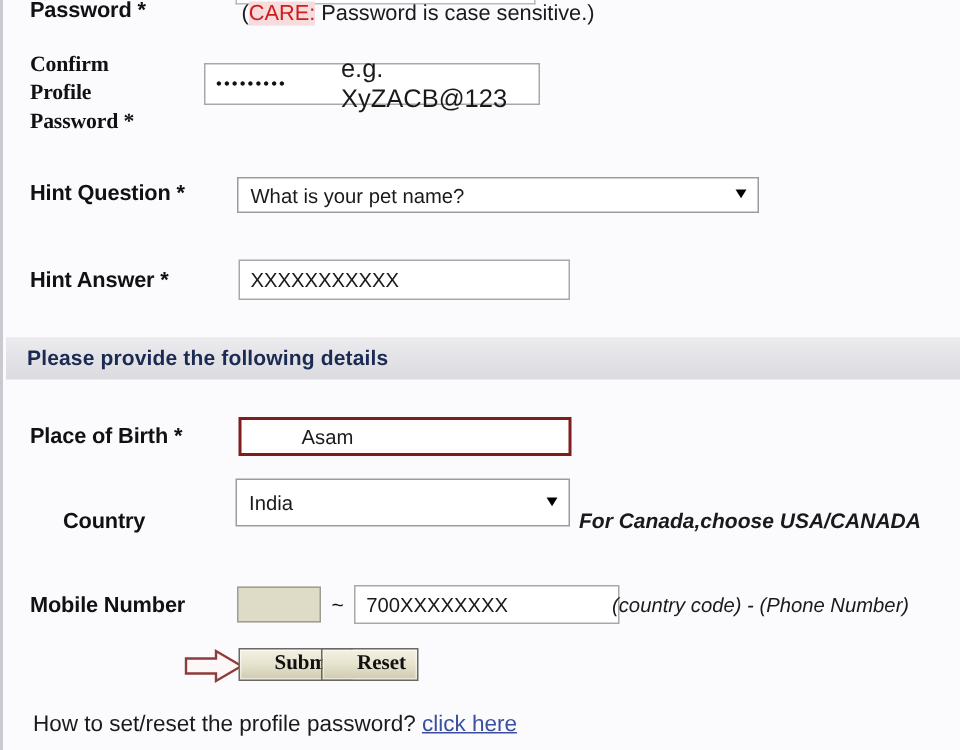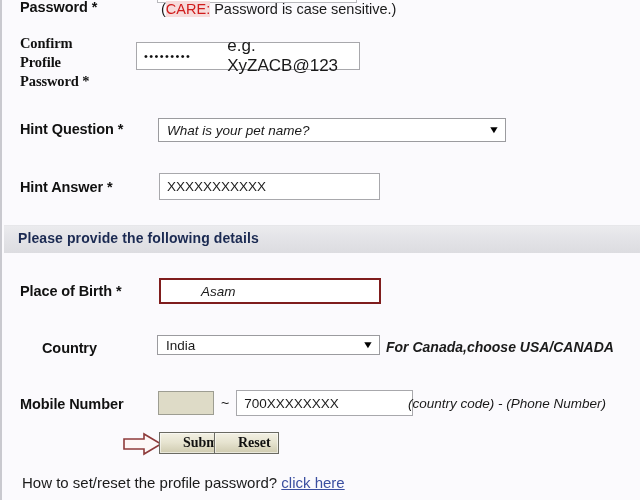--- a/index.html
+++ b/index.html
@@ -106,21 +106,21 @@
     padding: 0 6px 0 8px;
     font-size: 13.5px;
     color: #1a1a1a;
   }
   .sel .caret {
     font-size: 10px;
     color: #000;
     line-height: 1;
     transform: scaleX(1.25);
   }
-  .italic { font-style: italic; }
+  .italic { }
 
   
   .band {
     position: absolute;
     left: 2px;
     top: 225px;
     width: 638px;
     height: 28px;
     background: linear-gradient(to bottom, #ebebee 0%, #e2e2e6 55%, #dcdce0 100%);
     border-top: 1px solid #e7e7ea;
@@ -250,21 +250,21 @@
   <div class="row" style="left:18px; top:282px;">
     <div class="lbl">Place of Birth *</div>
   </div>
   <div class="tinput blue" style="position:absolute; left:157px; top:278px; width:222px; height:26px;">
     <span class="italic">Asam</span>
   </div>
 
   <div class="row" style="left:18px; top:339px;margin-left:22px;">
     <div class="lbl">Country</div>
   </div>
-  <div class="sel" style="position:absolute; left:155px; top:335px; width:223px; height:20px;">
+  <div class="sel" style="position:absolute; left:155px; top:319px; width:223px; height:32px;">
     <span>India</span>
     <span class="caret">▼</span>
   </div>
   <div class="hint-right" style="position:absolute; left:384px; top:339px;">For Canada,choose USA/CANADA</div>
 
   <div class="row" style="left:18px; top:395px;">
     <div class="lbl">Mobile Number</div>
   </div>
   <div style="position:absolute; left:156px; top:390px; display:flex; align-items:center;">
     <div class="ccbox"></div>

